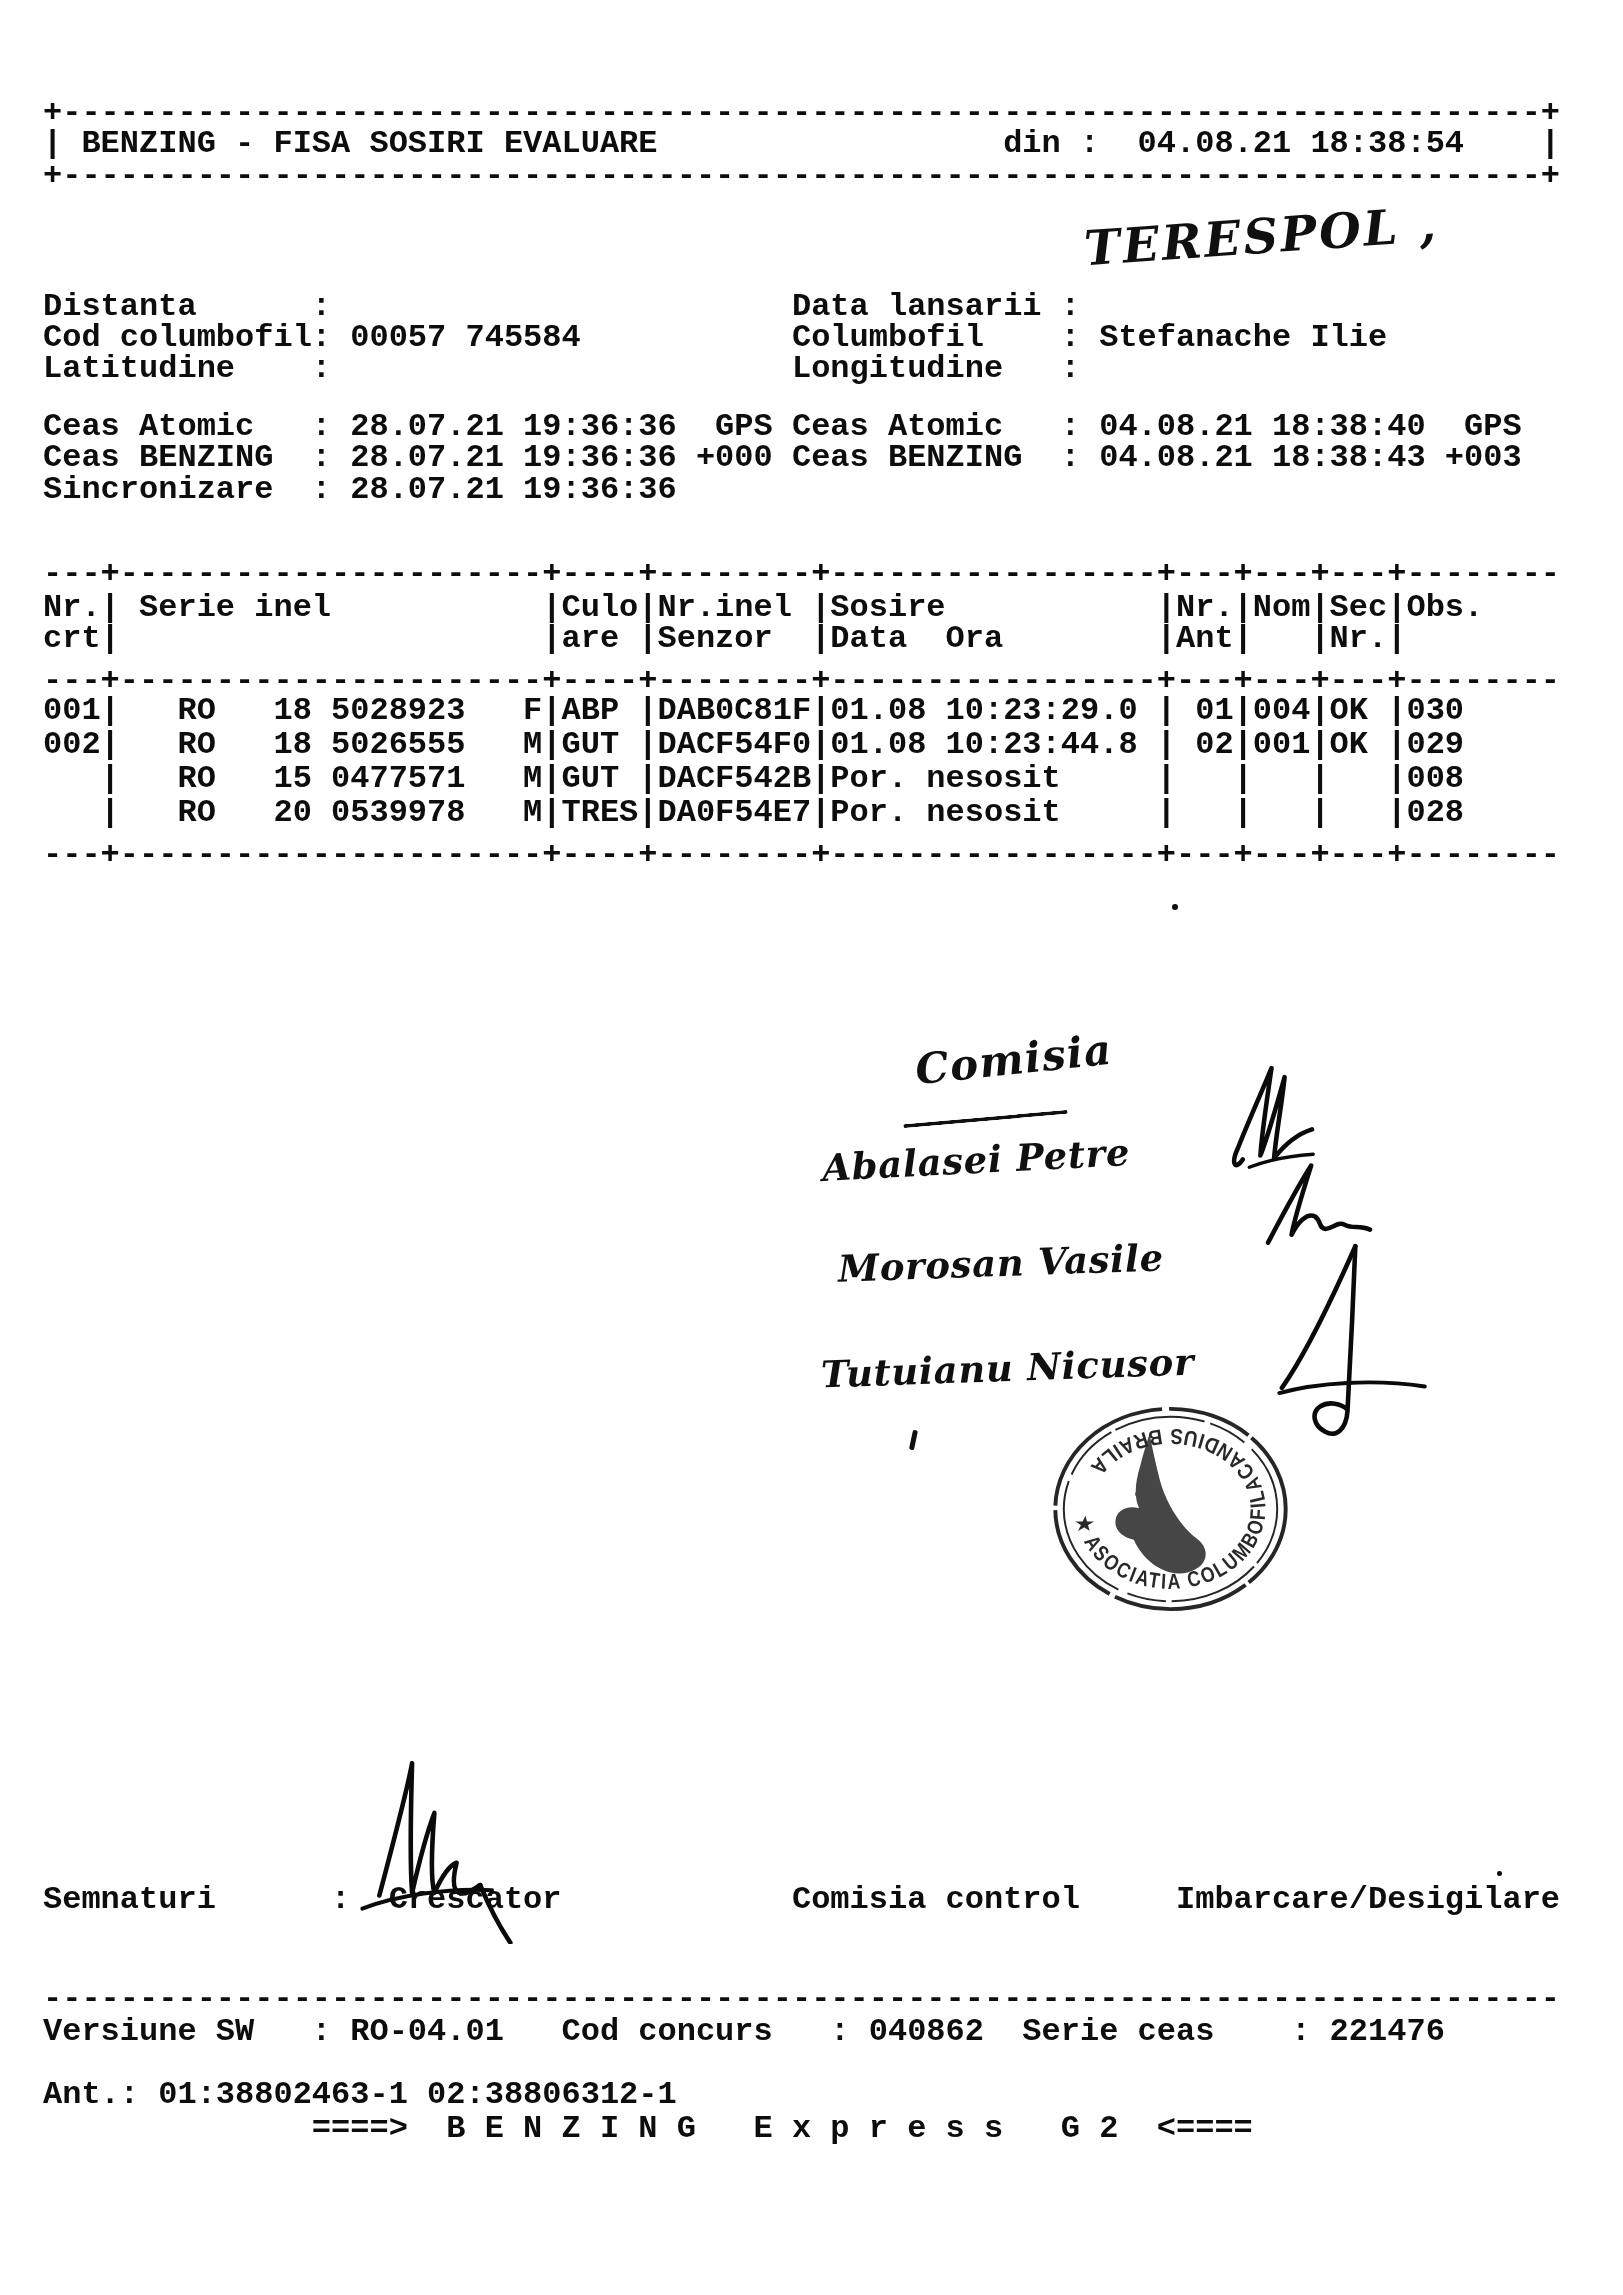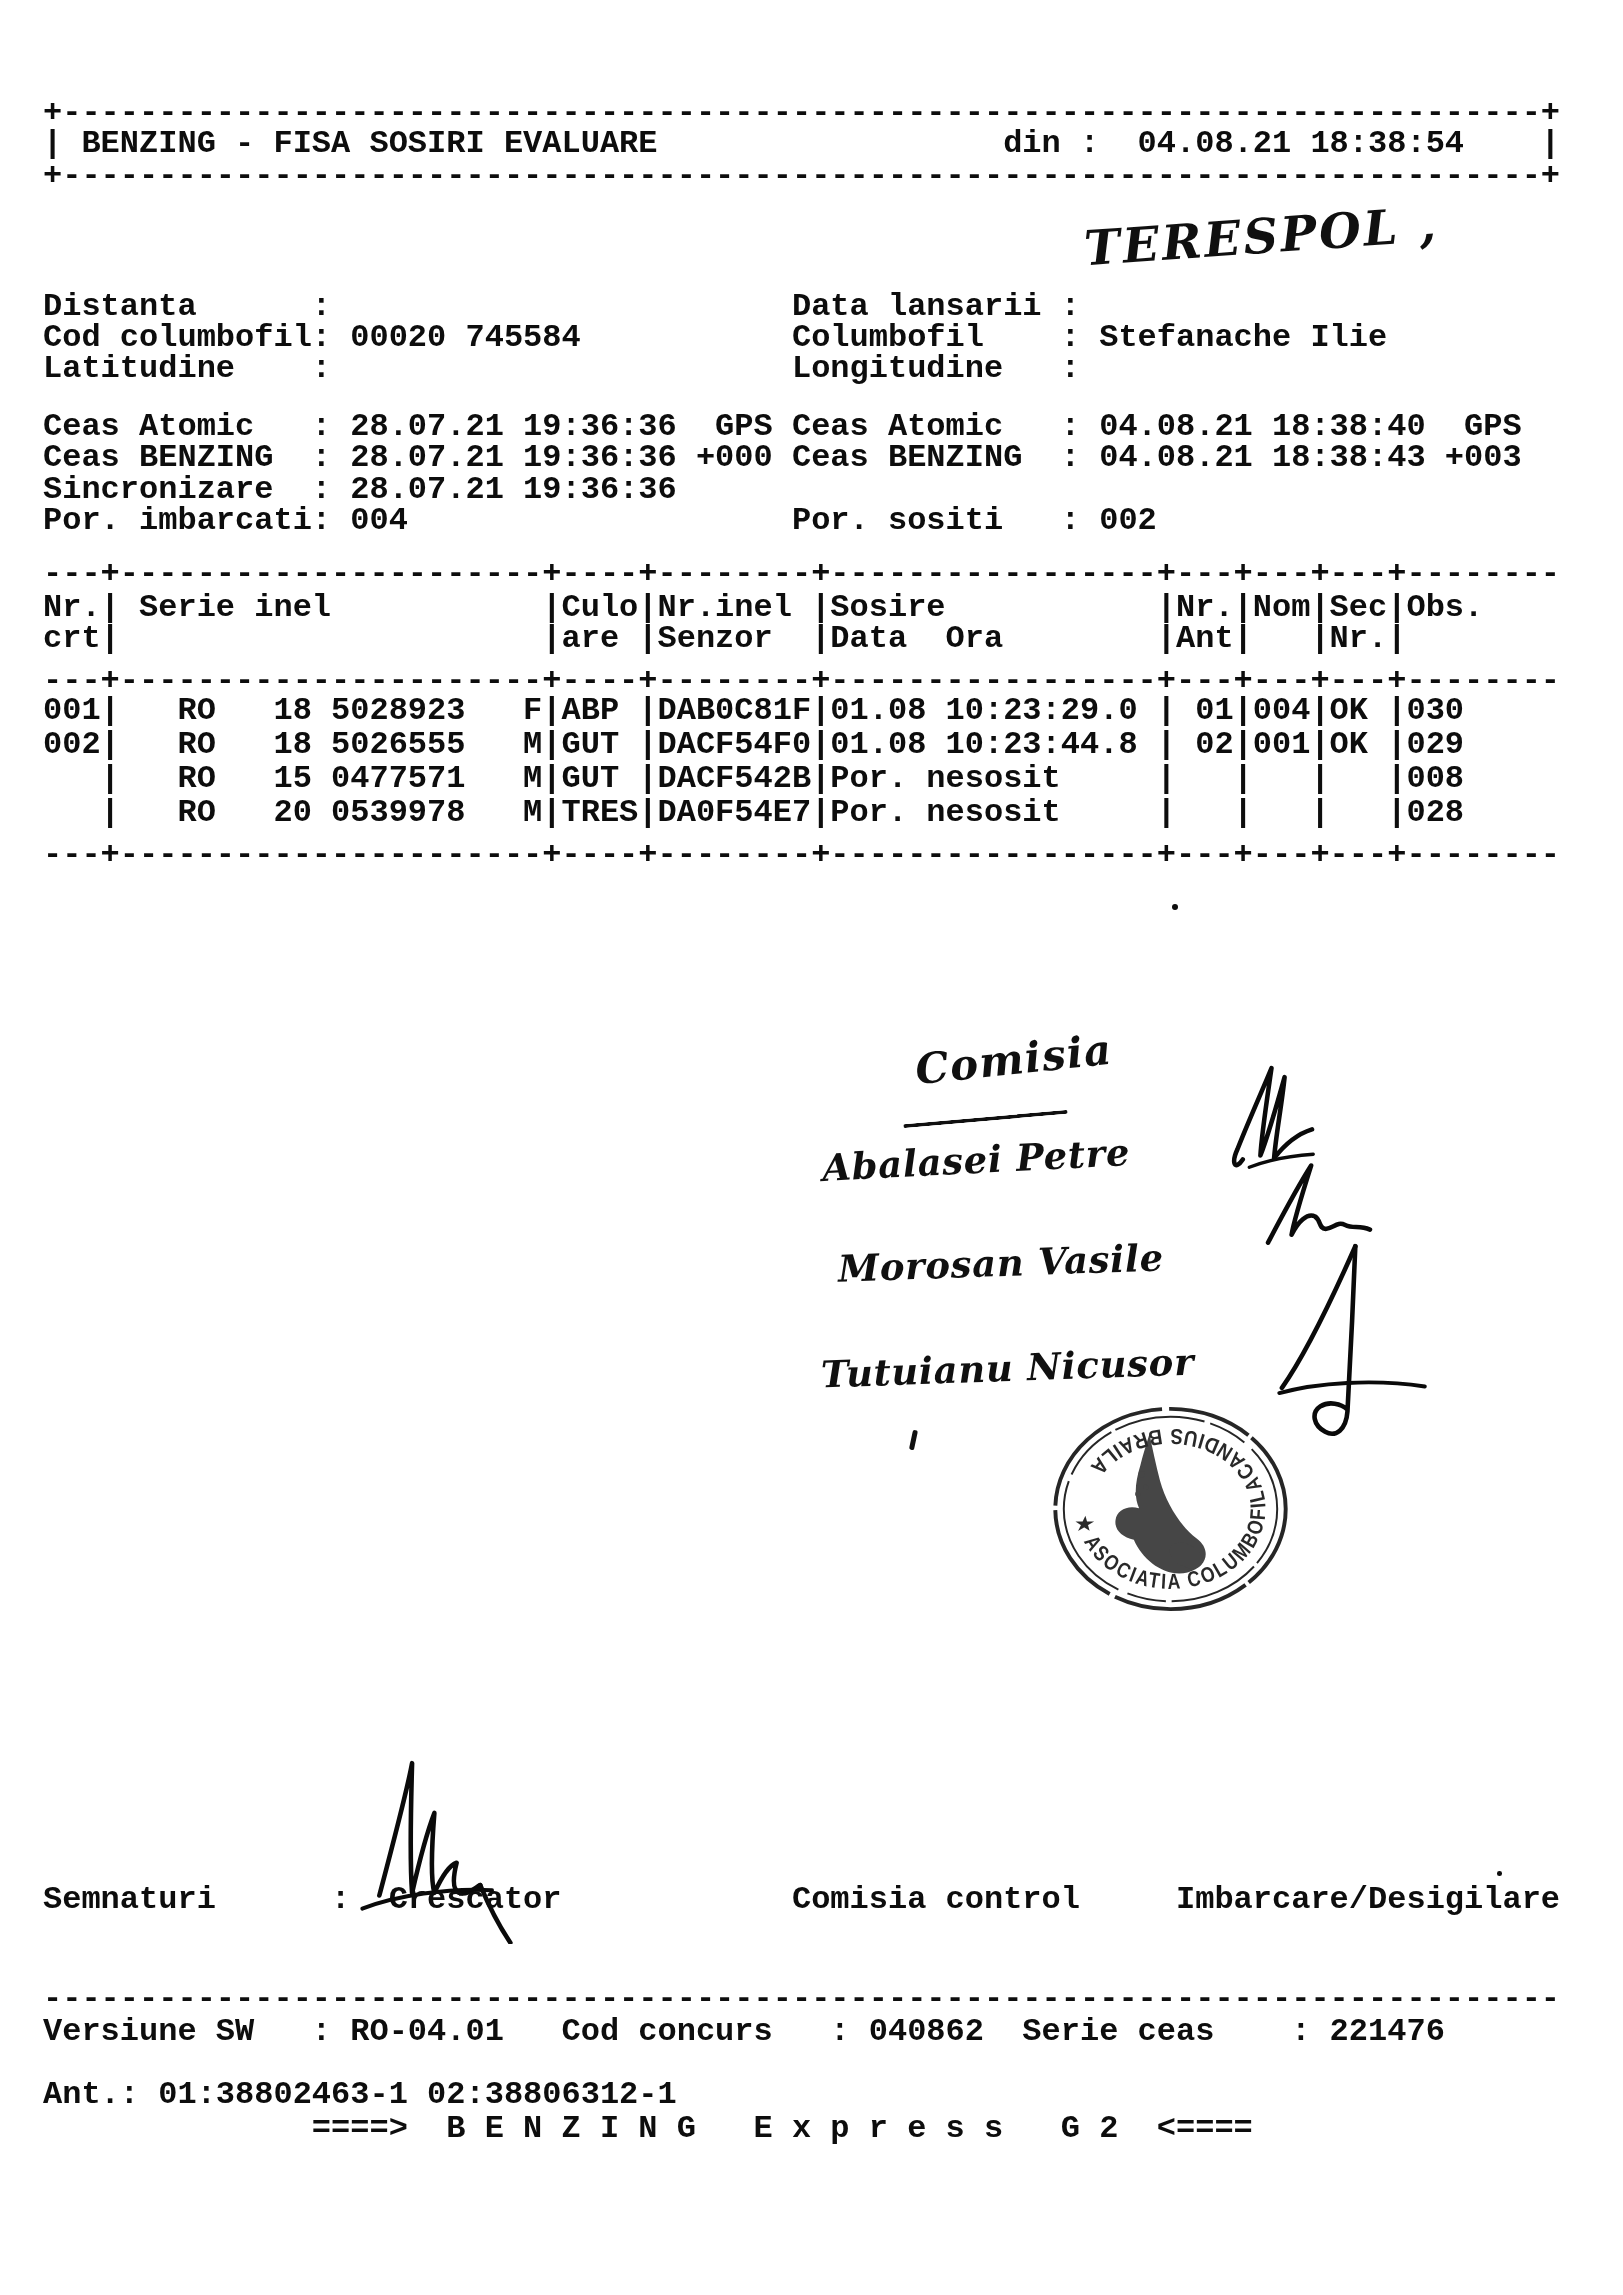--- a/index.html
+++ b/index.html
@@ -54,27 +54,26 @@
 </head>
 <body>
 
 <div class="page">
 
   <div class="pl" style="top:97px">+-----------------------------------------------------------------------------+</div>
   <div class="pl" style="top:128px">| BENZING - FISA SOSIRI EVALUARE                  din :  04.08.21 18:38:54    |</div>
   <div class="pl" style="top:160px">+-----------------------------------------------------------------------------+</div>
 
   <div class="pl" style="top:291px">Distanta      :                        Data lansarii :</div>
-  <div class="pl" style="top:322px">Cod columbofil: 00020 745584           Columbofil    : Stefanache Ilie</div>
+  <div class="pl" style="top:322px">Cod columbofil: 00057 745584           Columbofil    : Stefanache Ilie</div>
   <div class="pl" style="top:353px">Latitudine    :                        Longitudine   :</div>
 
   <div class="pl" style="top:411px">Ceas Atomic   : 28.07.21 19:36:36  GPS Ceas Atomic   : 04.08.21 18:38:40  GPS</div>
   <div class="pl" style="top:442px">Ceas BENZING  : 28.07.21 19:36:36 +000 Ceas BENZING  : 04.08.21 18:38:43 +003</div>
   <div class="pl" style="top:474px">Sincronizare  : 28.07.21 19:36:36</div>
-  <div class="pl" style="top:505px">Por. imbarcati: 004                    Por. sositi   : 002</div>
 
   <div class="pl" style="top:558px">---+----------------------+----+--------+-----------------+---+---+---+--------</div>
   <div class="pl" style="top:623px">crt|                      |are |Senzor  |Data  Ora        |Ant|   |Nr.|</div>
   <div class="pl" style="top:592px">Nr.| Serie inel           |Culo|Nr.inel |Sosire           |Nr.|Nom|Sec|Obs.</div>
   <div class="pl" style="top:665px">---+----------------------+----+--------+-----------------+---+---+---+--------</div>
   <div class="pl" style="top:695px">001|   RO   18 5028923   F|ABP |DAB0C81F|01.08 10:23:29.0 | 01|004|OK |030</div>
   <div class="pl" style="top:729px">002|   RO   18 5026555   M|GUT |DACF54F0|01.08 10:23:44.8 | 02|001|OK |029</div>
   <div class="pl" style="top:763px">   |   RO   15 0477571   M|GUT |DACF542B|Por. nesosit     |   |   |   |008</div>
   <div class="pl" style="top:797px">   |   RO   20 0539978   M|TRES|DA0F54E7|Por. nesosit     |   |   |   |028</div>
   <div class="pl" style="top:839px">---+----------------------+----+--------+-----------------+---+---+---+--------</div>

